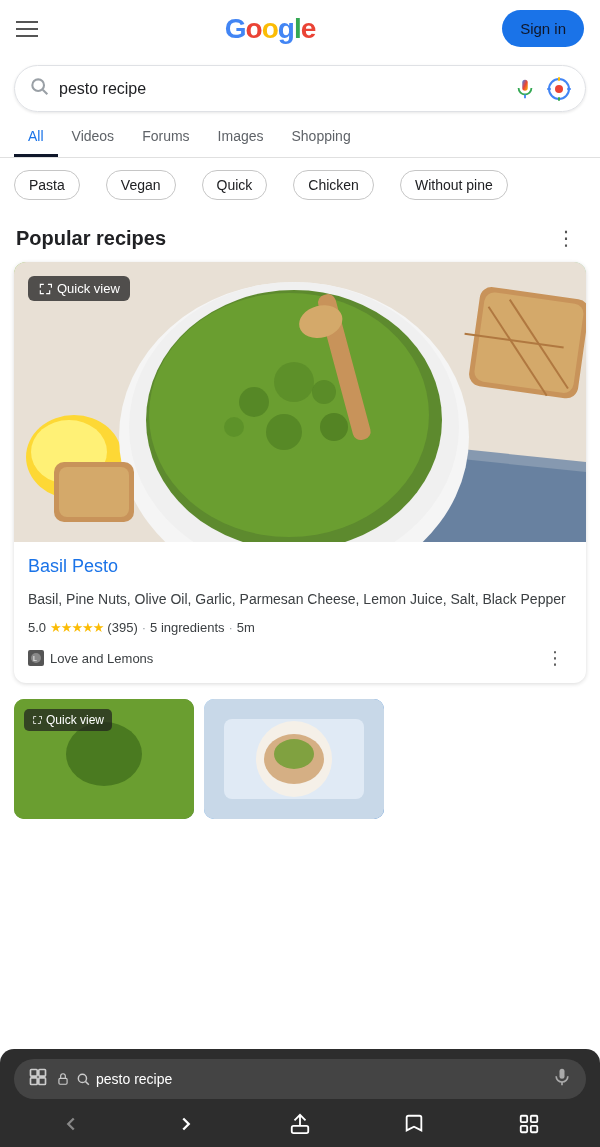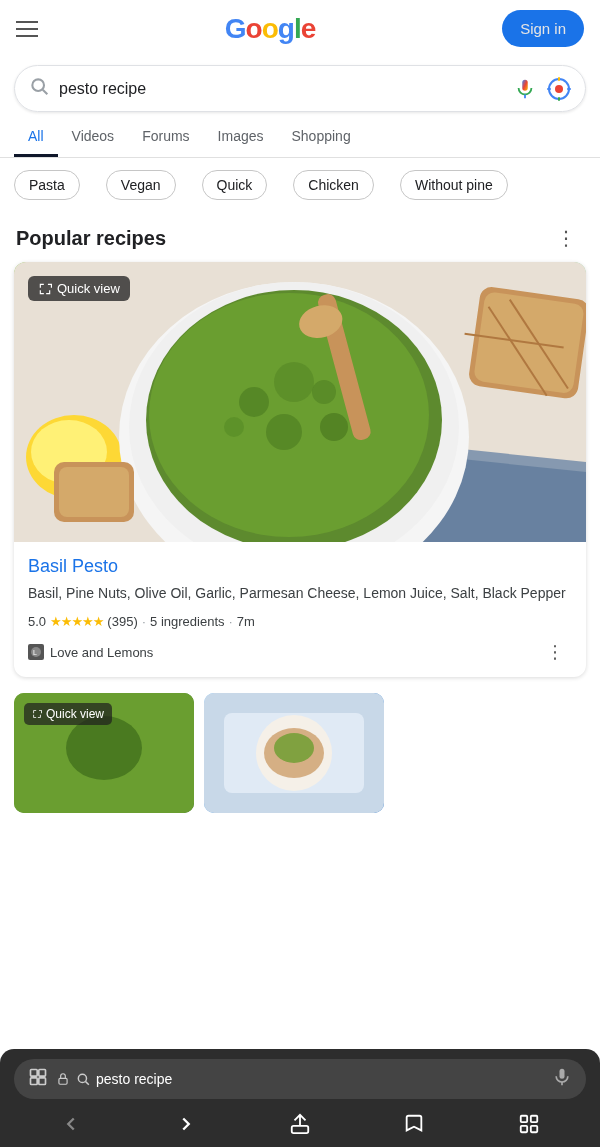--- a/index.html
+++ b/index.html
@@ -21,21 +21,21 @@
       display: block; width: 22px; height: 2px; background: #555;
     }
     .google-logo {
       display: flex; align-items: center; gap: 0px; font-size: 28px; font-weight: bold; letter-spacing: -1px;
     }
     .g-blue { color: #4285F4; }
     .g-red { color: #EA4335; }
     .g-yellow { color: #FBBC05; }
     .g-green { color: #34A853; }
     .signin-btn {
-      background: #1a73e8; color: #e5e5e5; border: none; border-radius: 20px;
+      background: #1a73e8; color: #0f172a; border: none; border-radius: 20px;
       padding: 10px 18px; font-size: 15px; font-weight: 500; cursor: pointer;
     }
 
     
     .search-bar {
       display: flex; align-items: center;
       margin: 8px 14px 6px 14px;
       border: 1px solid #dfe1e5; border-radius: 24px;
       padding: 10px 14px; gap: 10px;
       box-shadow: 0 1px 3px rgba(0,0,0,0.1);
@@ -121,21 +121,21 @@
       border-radius: 6px; padding: 5px 10px;
       font-size: 13px; font-weight: 500;
       display: flex; align-items: center; gap: 5px;
     }
     .quick-view-badge svg { width: 14px; height: 14px; }
 
     .recipe-info {
       padding: 14px 14px 10px 14px;
     }
     .recipe-title {
-      font-size: 18px; font-weight: 500; color: #1a73e8; margin-bottom: 6px;
+      font-size: 18px; font-weight: 500; color: #1a73e8; margin-bottom: 12px;
     }
     .recipe-ingredients {
       font-size: 14px; color: #3c4043; margin-bottom: 10px; line-height: 1.5;
     }
     .recipe-meta {
       display: flex; align-items: center; gap: 4px;
       font-size: 13px; color: #3c4043; margin-bottom: 8px;
     }
     .rating-num { font-weight: 500; }
     .stars { color: #fbbc05; letter-spacing: -1px; }
@@ -325,21 +325,21 @@
   <div class="recipe-info">
     <div class="recipe-title">Basil Pesto</div>
     <div class="recipe-ingredients">Basil, Pine Nuts, Olive Oil, Garlic, Parmesan Cheese, Lemon Juice, Salt, Black Pepper</div>
     <div class="recipe-meta">
       <span class="rating-num">5.0</span>
       <span class="stars">★★★★★</span>
       <span class="reviews">(395)</span>
       <span class="dot">·</span>
       <span>5 ingredients</span>
       <span class="dot">·</span>
-      <span>7m</span>
+      <span>5m</span>
     </div>
     <div class="recipe-source">
       <div class="source-logo">
         <div class="source-icon">
           <svg width="12" height="12" viewBox="0 0 12 12">
             <circle cx="6" cy="6" r="5" fill="#888"></circle>
             <text x="3" y="9" font-size="7" fill="white">L</text>
           </svg>
         </div>
         <span>Love and Lemons</span>

